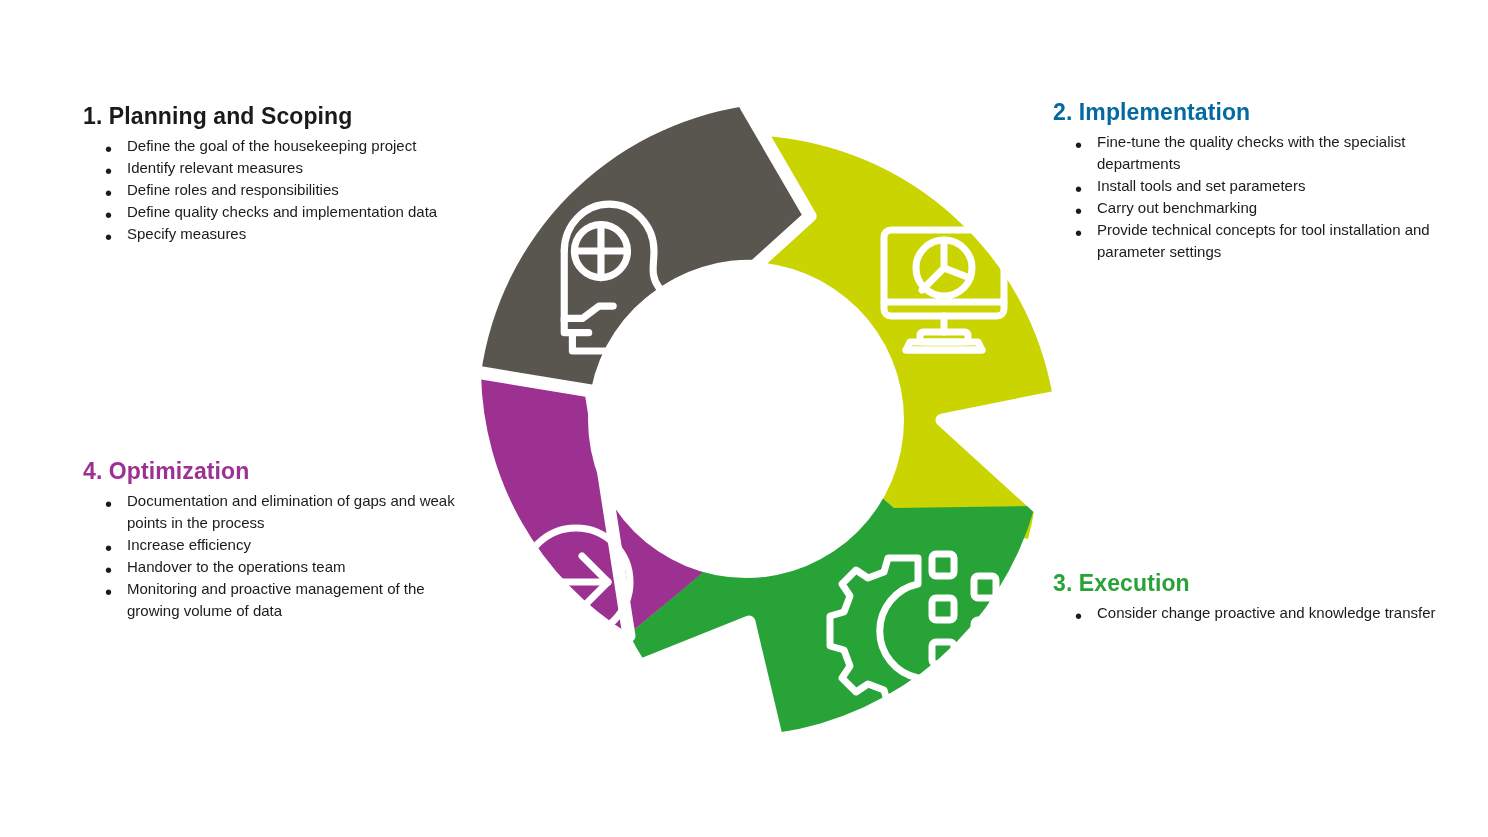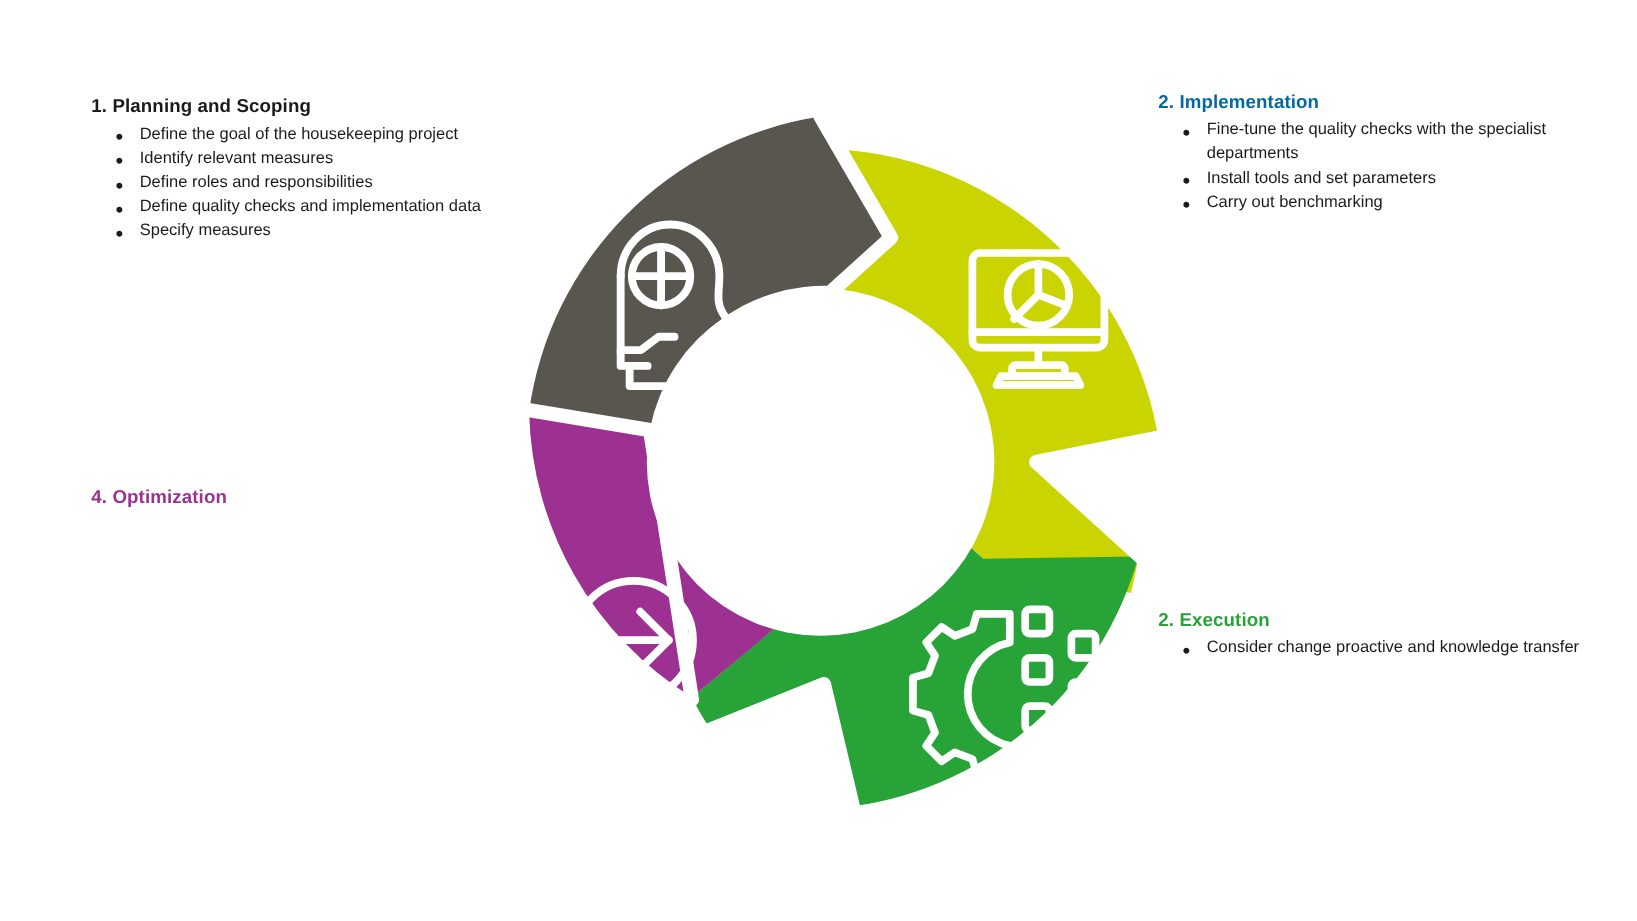--- a/index.html
+++ b/index.html
@@ -23,24 +23,24 @@
     width: 1488px;
     height: 837px;
   }
 
   
   .block {
     position: absolute;
     box-sizing: border-box;
   }
   .block-title {
-    font-size: 17px;
+    font-size: 23px;
     font-weight: bold;
     letter-spacing: 0.1px;
-    margin: 0 0 4px 0;
+    margin: 16px 0 4px 0;
     line-height: 1.24;
   }
   .block ul {
     list-style: none;
     margin: 0;
     padding: 0;
   }
   .block li {
     position: relative;
     font-size: 15px;
@@ -87,33 +87,40 @@
       <li>Define the goal of the housekeeping project</li>
       <li>Identify relevant measures</li>
       <li>Define roles and responsibilities</li>
       <li>Define quality checks and implementation data</li>
       <li>Specify measures</li>
     </ul>
   </div>
 
   <div class="block" id="block-optimization">
     <div class="block-title" id="title-optimization" style="color: rgb(156, 49, 145);">4. Optimization</div>
+    <ul>
+      <li>Documentation and elimination of gaps and weak points in the process</li>
+      <li>Increase efficiency</li>
+      <li>Handover to the operations team</li>
+      <li>Monitoring and proactive management of the growing volume of data</li>
+    </ul>
   </div>
 
   <div class="block" id="block-implementation">
     <div class="block-title" id="title-implementation" style="color: #0369a1;">2. Implementation</div>
     <ul>
       <li>Fine-tune the quality checks with the specialist departments</li>
       <li>Install tools and set parameters</li>
       <li>Carry out benchmarking</li>
+      <li>Provide technical concepts for tool installation and parameter settings</li>
     </ul>
   </div>
 
   <div class="block" id="block-execution">
-    <div class="block-title" id="title-execution" style="color: rgb(39, 163, 56);">2. Execution</div>
+    <div class="block-title" id="title-execution" style="color: rgb(39, 163, 56);">3. Execution</div>
     <ul>
       <li>Consider change proactive and knowledge transfer</li>
     </ul>
   </div>
 
   <div id="donut">
     <svg viewBox="0 0 644 644" xmlns="http://www.w3.org/2000/svg">
 
       <path id="seg-planning" d="M 322 8
                L 339 38

